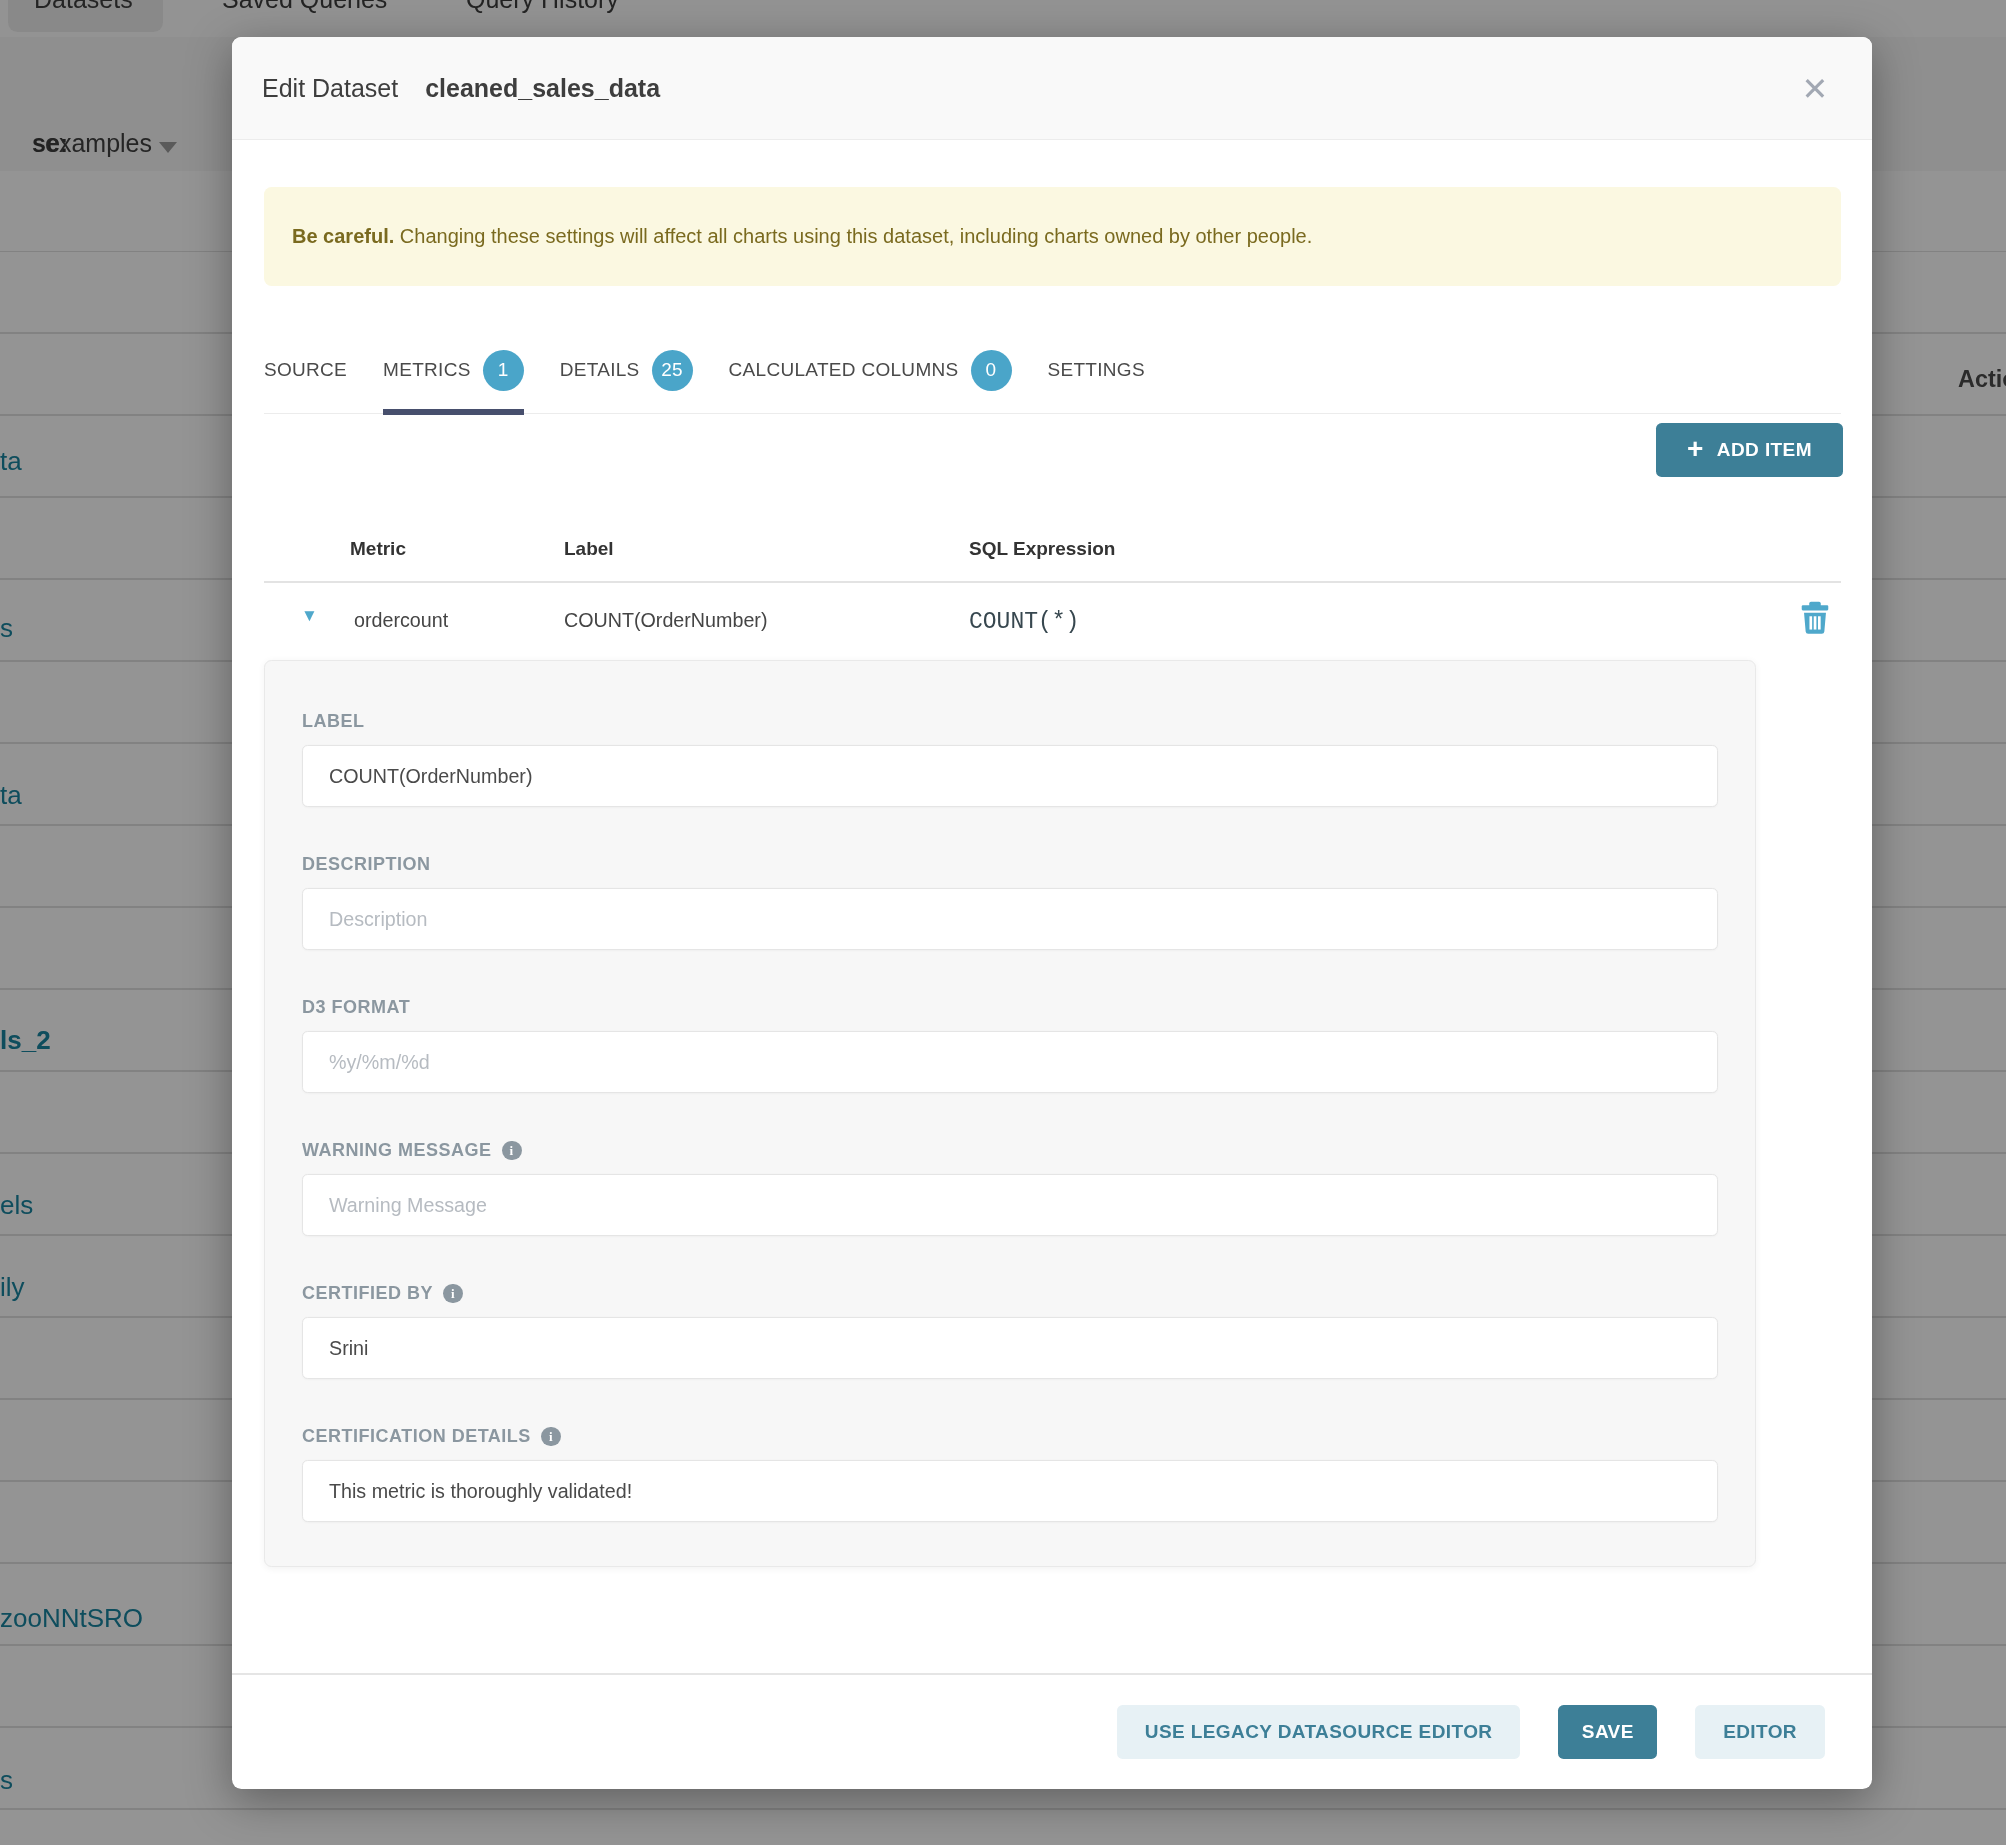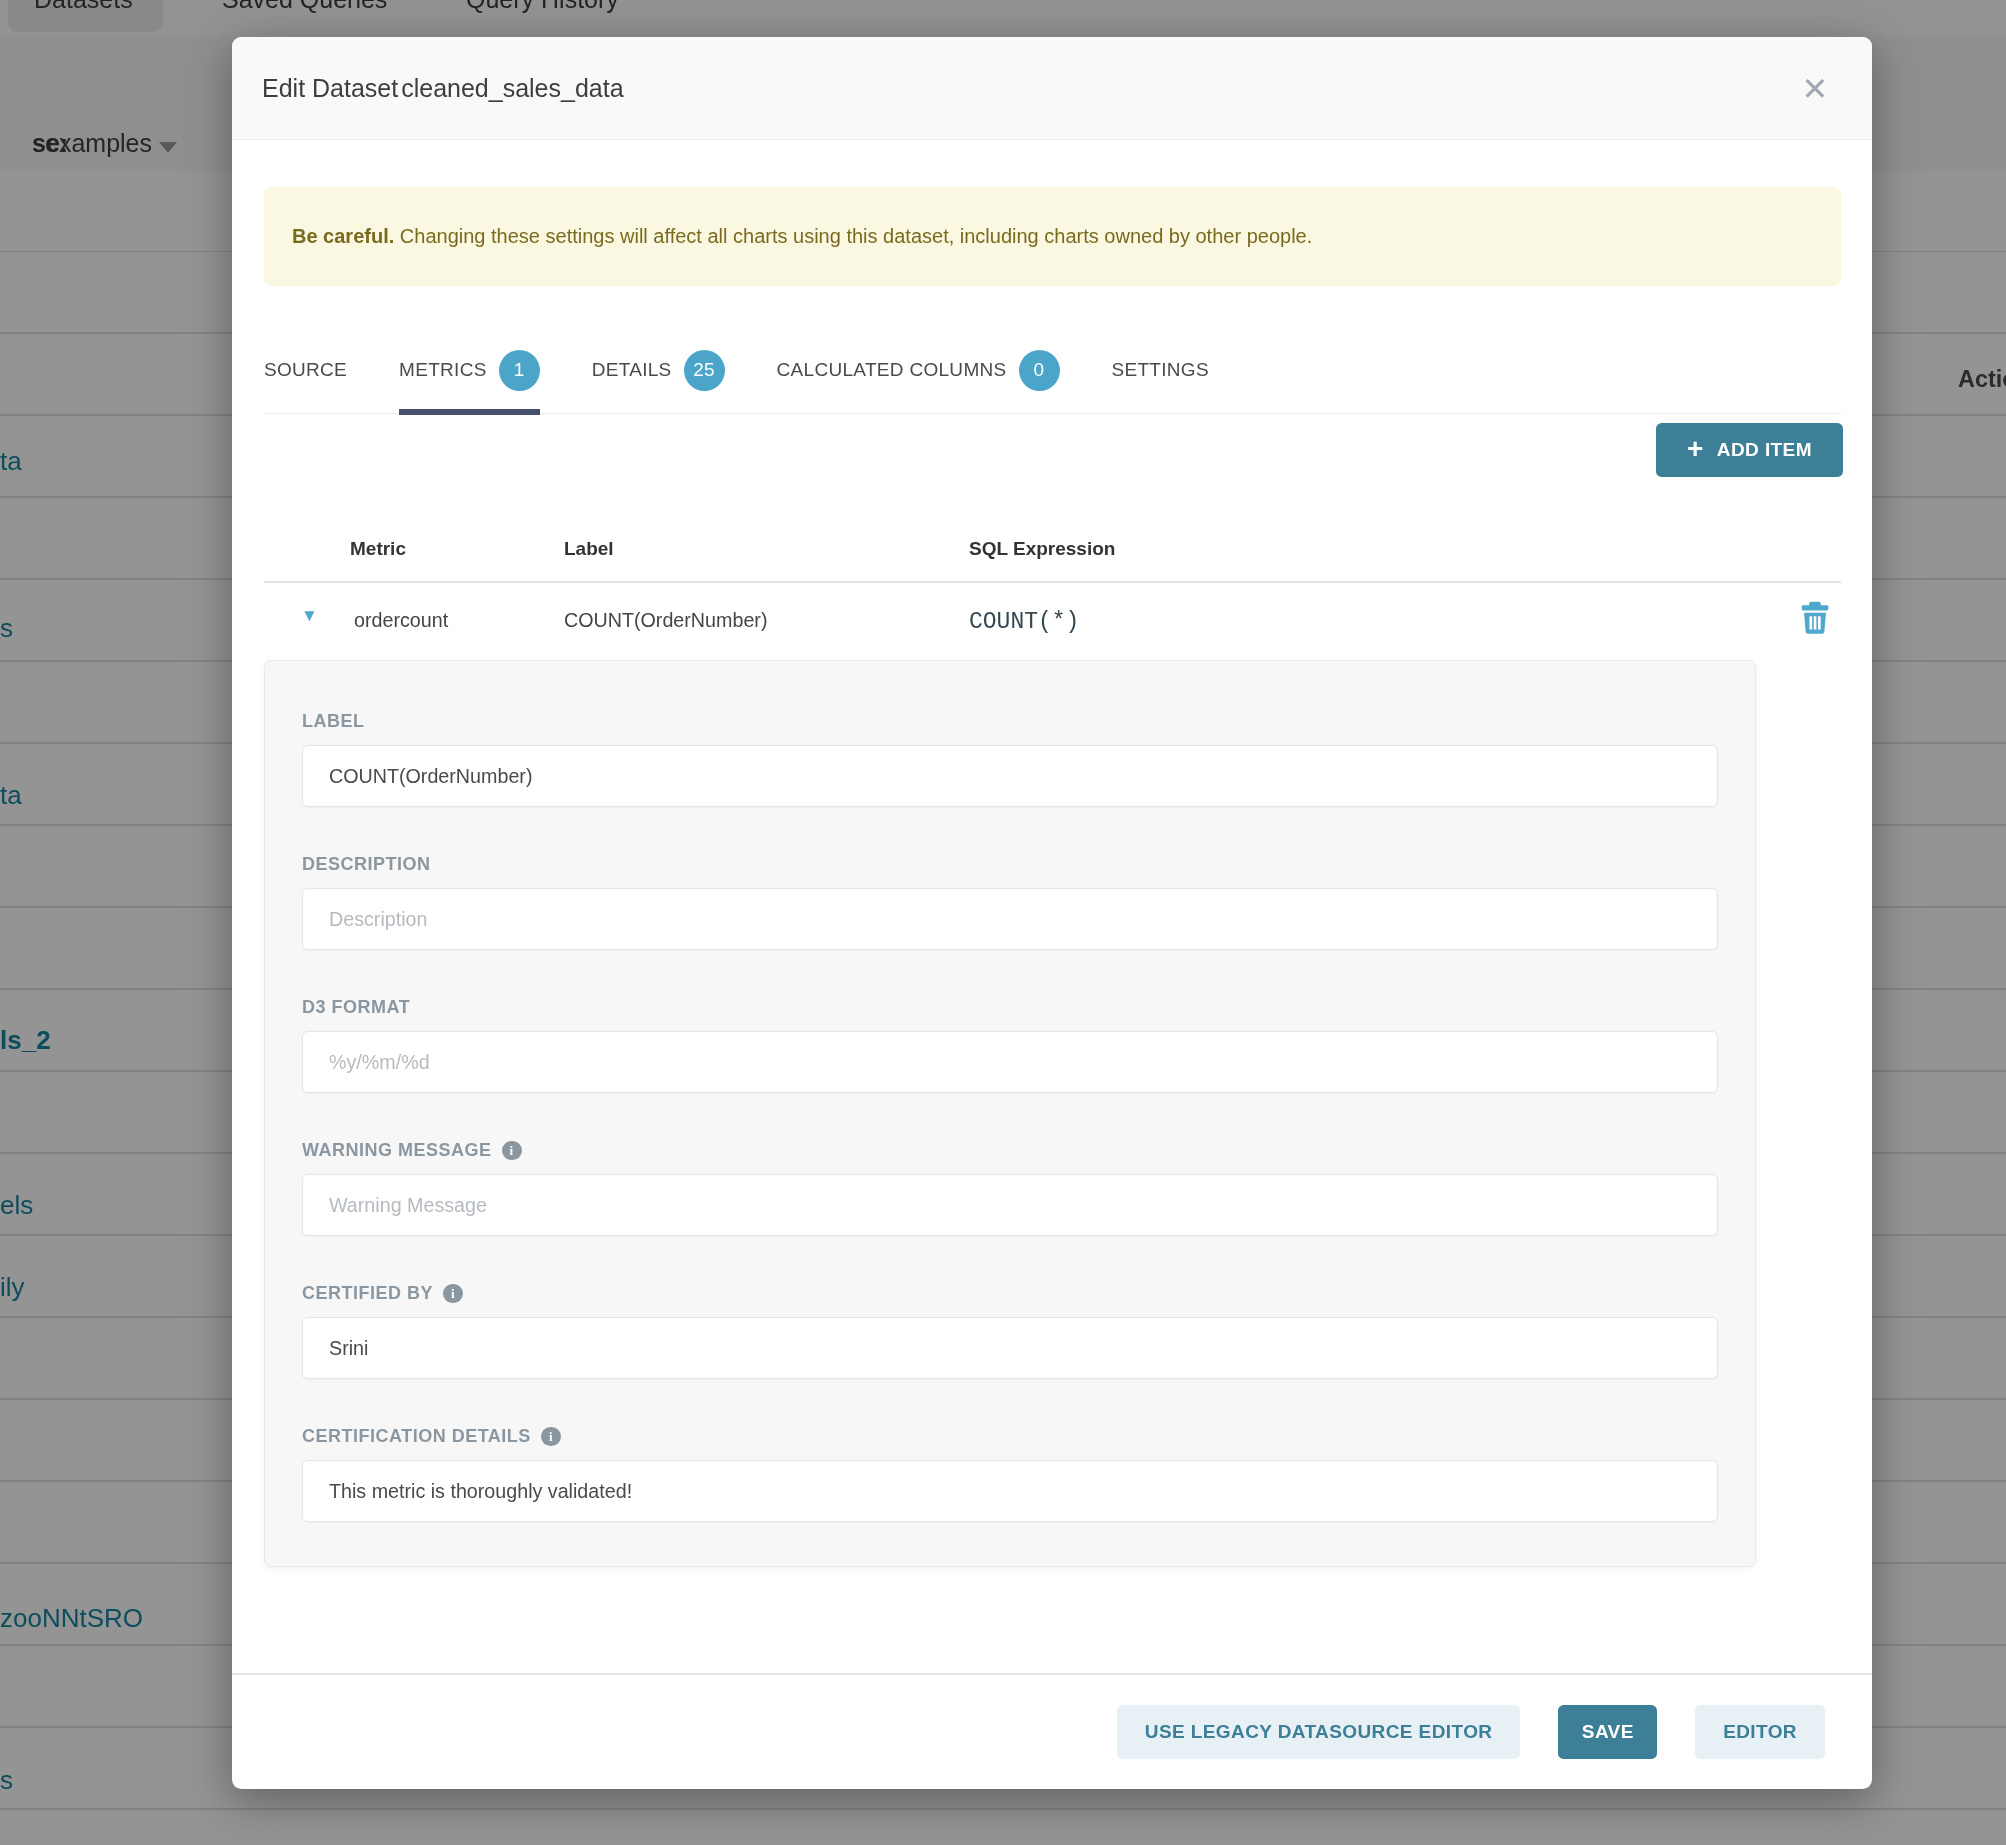--- a/index.html
+++ b/index.html
@@ -25,31 +25,31 @@
     background:repeating-linear-gradient(to bottom, transparent 0px, transparent 80px, #e0e0e0 80px, #e0e0e0 82px);}
   .bg-frag{position:absolute;left:0;font-size:26px;color:var(--link-teal,#1985a0);white-space:nowrap;}
   
   .overlay{position:absolute;inset:0;background:rgba(0,0,0,0.42);}
   
   .modal{position:absolute;left:232px;top:37px;width:1640px;height:1752px;background:#fff;border-radius:9.4px;
     box-shadow:0 11.2px 45px rgba(0,0,0,0.35);}
   .modal-header{position:absolute;left:0;top:0;right:0;height:103px;background:#f9f9f9;
     border-bottom:1.9px solid #ececec;border-radius:9.4px 9.4px 0 0;display:flex;align-items:center;padding:0 30px;box-sizing:border-box;}
   .modal-title{font-size:25px;color:#3e3e3e;}
-  .modal-title .ds-name{font-weight:400;margin-left:3px;}
+  .modal-title .ds-name{font-weight:700;margin-left:27px;}
   .modal-close{position:absolute;right:24px;top:0;height:103px;width:66px;display:flex;align-items:center;justify-content:center;
     font-size:32px;color:#a2a8b3;cursor:pointer;background:none;border:none;}
   
   .banner{position:absolute;left:32px;right:31px;top:150px;height:99px;background:var(--banner-bg,#fbf8e1);
     border-radius:7.5px;display:flex;align-items:center;padding:0 28px;box-sizing:border-box;
     font-size:20px;color:var(--banner-text,#7a6a1f);}
   .banner b{margin-right:5.6px;}
   
   .tabs{position:absolute;left:32px;right:31px;top:290px;height:86px;border-bottom:1.9px solid #ececec;
-    display:flex;align-items:flex-start;gap:52px;}
+    display:flex;align-items:flex-start;gap:36px;}
   .tab{position:relative;height:100%;display:flex;align-items:center;gap:12px;font-size:19px;color:#4a4a4a;
     letter-spacing:0.3px;cursor:pointer;white-space:nowrap;}
   .tab.active::after{content:"";position:absolute;left:0;right:0;bottom:-1.9px;height:5.6px;background:var(--active-tab-underline,#474f6d);}
   .badge{min-width:41px;height:41px;border-radius:20.6px;background:var(--badge-blue,#4aa5c9);color:#fff;
     display:flex;align-items:center;justify-content:center;font-size:19px;box-sizing:border-box;padding:0 5.6px;}
   
   .add-item{position:absolute;top:386px;right:29px;height:54px;width:187px;background:var(--primary-teal,#3d7f97);
     border:none;border-radius:5.6px;color:#fff;display:flex;align-items:center;justify-content:center;gap:13px;
     font-size:19px;font-weight:600;letter-spacing:0.4px;cursor:pointer;font-family:inherit;}
   .add-item .plus{font-size:28px;font-weight:700;line-height:1;margin-top:-2.8px;}

